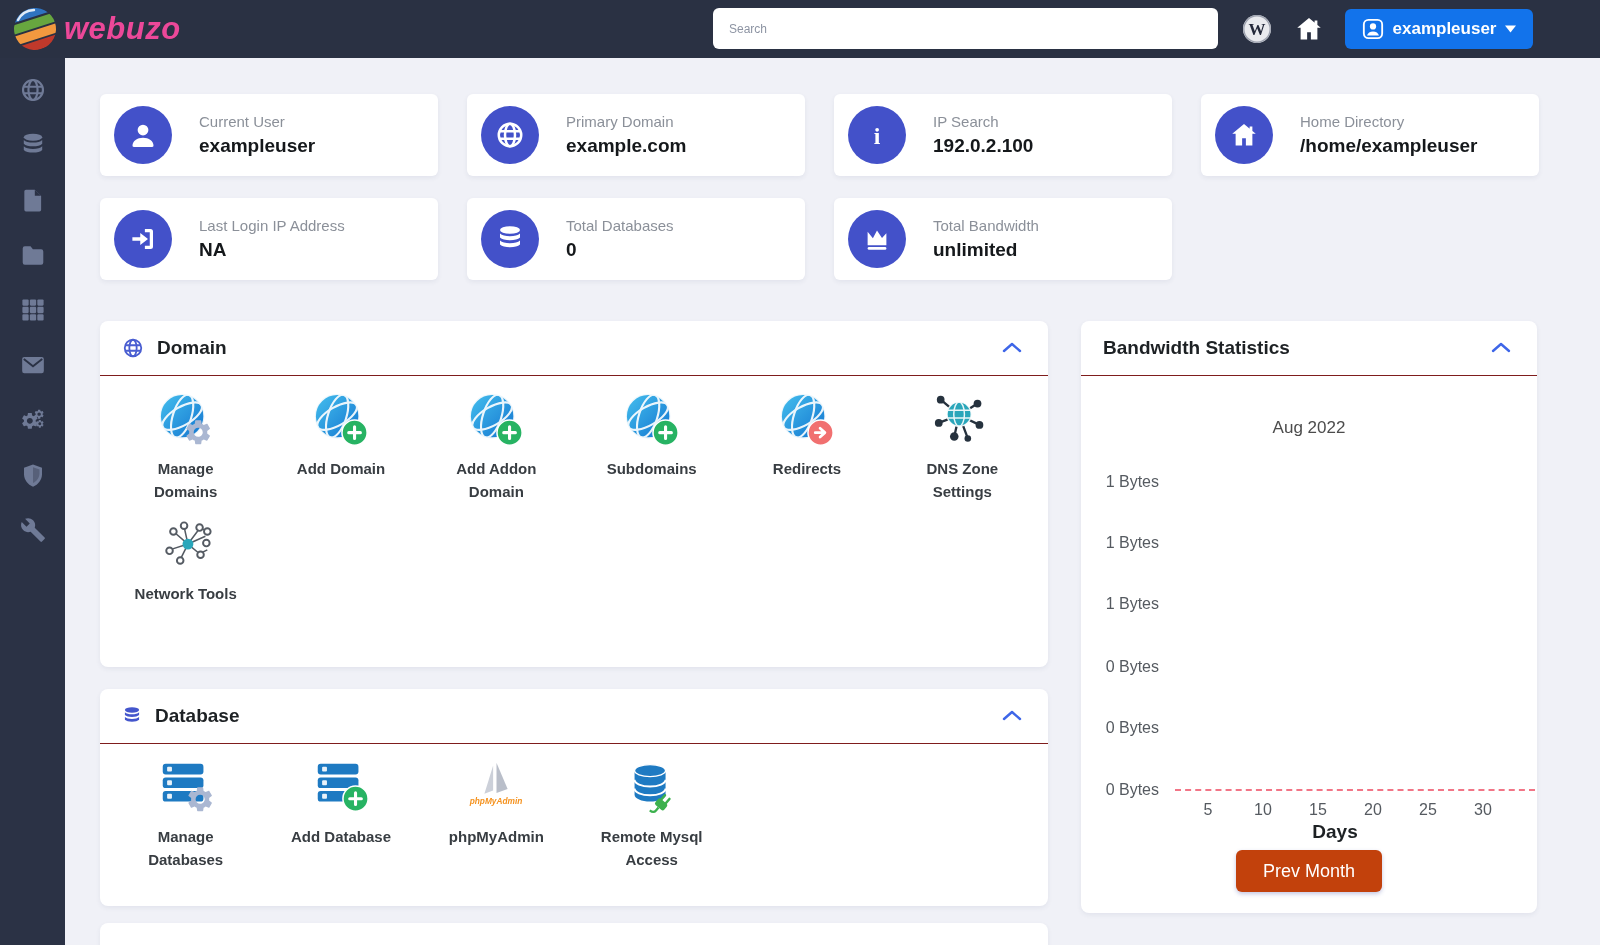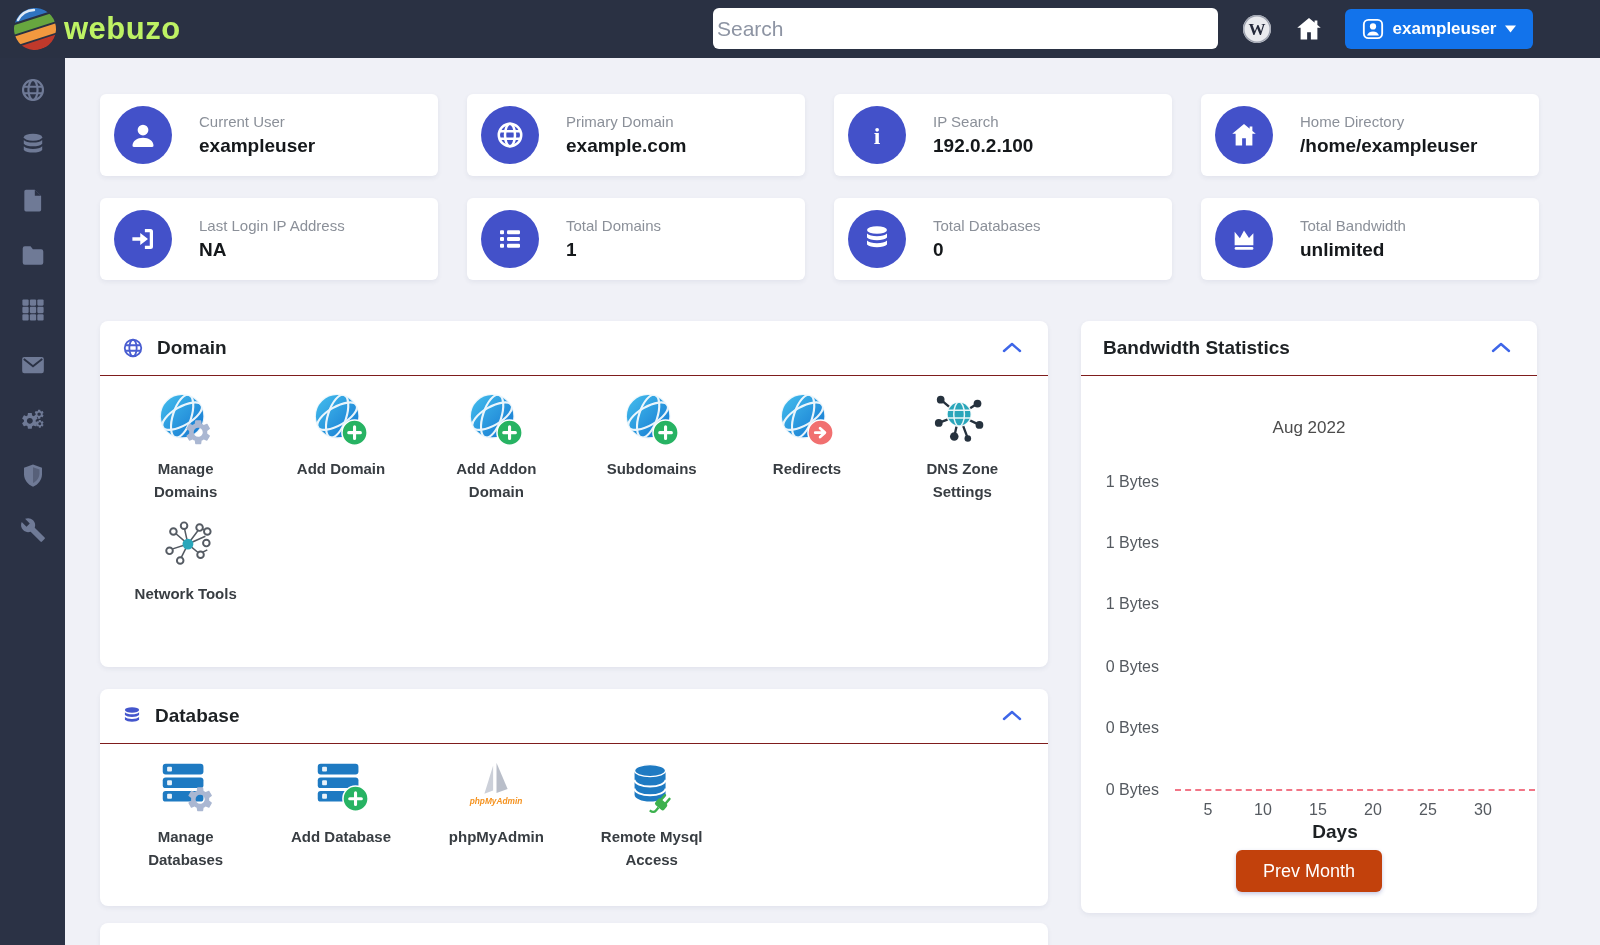--- a/index.html
+++ b/index.html
@@ -8,25 +8,25 @@
     font-family: "Liberation Sans", sans-serif;
     background:#f0f1f7;
     position:relative;
   }
   
   .topbar {
     position:absolute; top:0; left:0; width:1600px; height:58px;
     background:#2a3143; z-index:20;
   }
   .logo { position:absolute; left:12px; top:6px; display:flex; align-items:center; cursor:pointer; }
-  .logo-text { color:#bef264; font-size:31px; font-weight:bold; letter-spacing:.5px; margin-left:6px; }
+  .logo-text { color:#ec4899; font-size:31px; font-weight:bold; letter-spacing:.5px; margin-left:6px;font-style:italic; }
   .search-input {
     position:absolute; left:713px; top:8px; width:505px; height:41px;
     border:none; border-radius:6px; background:#ffffff;
-    font-size:21px; color:#333; padding:0 4px; outline:none;
+    font-size:12px; color:#333; padding:0 16px; outline:none;
     font-family:"Liberation Sans", sans-serif;
   }
   .search-input::placeholder { color:#8d94a3; }
   .top-icon { position:absolute; top:14px; cursor:pointer; }
   .wp-icon { left:1242px; }
   .home-icon { left:1294px; }
   .user-btn {
     position:absolute; left:1345px; top:9px; width:188px; height:40px;
     background:#1273eb; border:none; border-radius:6px; cursor:pointer;
     display:flex; align-items:center; justify-content:center; gap:9px;
@@ -322,36 +322,20 @@
             <path d="M13.5 4H18a2 2 0 0 1 2 2v12a2 2 0 0 1-2 2h-4.5v-2.6h3.9V6.6h-3.9z"></path>
             <path d="M3.5 10.6h6.3V7.2l6.2 4.8-6.2 4.8v-3.4H3.5z"></path>
           </svg>
       </span>
       <span class="card-meta">
         <div class="card-label">Last Login IP Address</div>
         <div class="card-value">NA</div>
       </span>
     </div>
 
-    <div class="card">
-      <span class="card-circle">
-        <svg width="30" height="30" viewBox="0 0 24 24" fill="#fff">
-            <rect x="4" y="5" width="3.2" height="3.2" rx=".8"></rect>
-            <rect x="9.6" y="5" width="10.4" height="3.2" rx="1"></rect>
-            <rect x="4" y="10.4" width="3.2" height="3.2" rx=".8"></rect>
-            <rect x="9.6" y="10.4" width="10.4" height="3.2" rx="1"></rect>
-            <rect x="4" y="15.8" width="3.2" height="3.2" rx=".8"></rect>
-            <rect x="9.6" y="15.8" width="10.4" height="3.2" rx="1"></rect>
-          </svg>
-      </span>
-      <span class="card-meta">
-        <div class="card-label">Total Domains</div>
-        <div class="card-value">1</div>
-      </span>
-    </div>
 
     <div class="card">
       <span class="card-circle">
         <svg width="30" height="30" viewBox="0 0 24 24" fill="#fff">
             <ellipse cx="12" cy="4.8" rx="8" ry="3"></ellipse>
             <path d="M4 7.6c1.5 1.5 4.4 2.2 8 2.2s6.5-.7 8-2.2v3.2c-1.5 1.5-4.4 2.2-8 2.2s-6.5-.7-8-2.2z"></path>
             <path d="M4 13.2c1.5 1.5 4.4 2.2 8 2.2s6.5-.7 8-2.2v3.2c-1.5 1.5-4.4 2.2-8 2.2s-6.5-.7-8-2.2z"></path>
           </svg>
       </span>
       <span class="card-meta">

